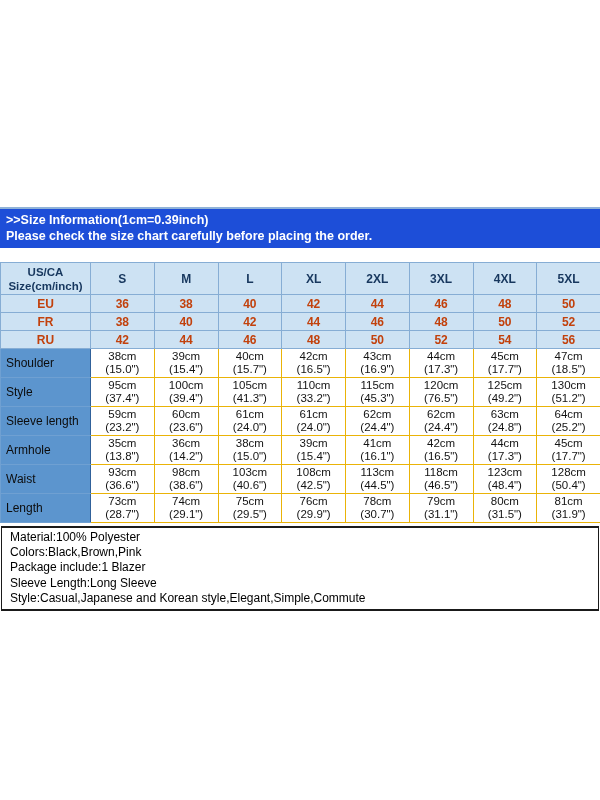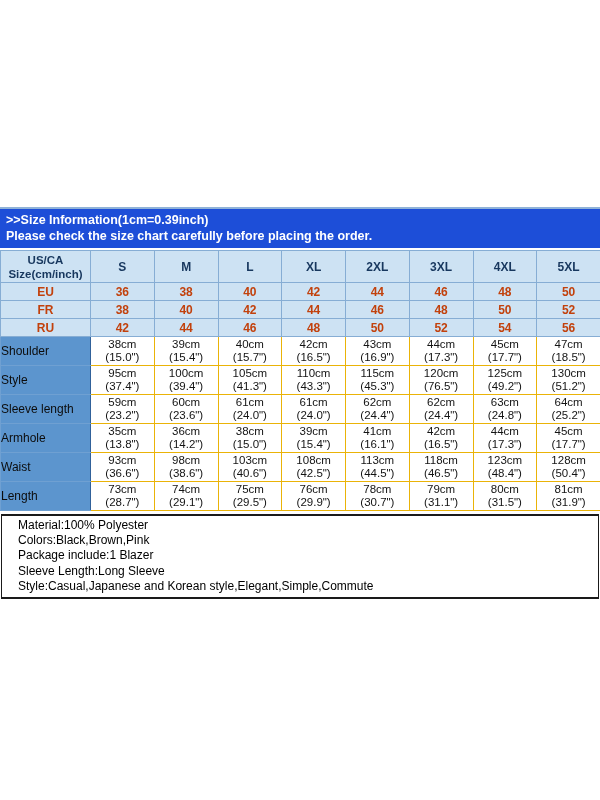--- a/index.html
+++ b/index.html
@@ -21,59 +21,59 @@
     line-height:16px;
     padding:3px 6px 4px 6px;
     box-sizing:border-box;
   }
 
   
   table.size-table {
     width:600px;
     border-collapse:collapse;
     table-layout:fixed;
-    margin-top:2px;
+    margin-top:14px;
   }
   .size-table th, .size-table td {
     padding:0; text-align:center; overflow:hidden; vertical-align:middle;
   }
   .size-table thead th {
     background:#CDE2F3; color:#17375E;
     font-size:12px; font-weight:bold;
     border:1px solid #86ADD4;
     height:31px; line-height:14px;
   }
   .size-table thead th.corner { font-size:11.5px; }
   .size-table tbody.region th, .size-table tbody.region td {
     background:#CDE2F3; color:#c2410c;
     font-weight:bold; font-size:12px;
     border:1px solid #86ADD4;
     height:17px;
   }
   .size-table tbody.meas th {
     background:#5C95CE; color:#0c0c0c;
     font-weight:normal; font-size:12px;
-    text-align:left; 
+    text-align:left; padding-left:5px;
     border:1px solid #6FA0D2; border-right:1px solid #30619A;
     height:28px;
   }
   .size-table tbody.meas td {
     background:#ffffff; color:#131313;
     font-size:11.5px; line-height:13px;
     border:1px solid #eab308;
     white-space:pre-line;
     height:28px;
   }
 
   
   .details {
     margin:3px 1px 0 1px;
     border:2px solid #1a1a1a;
     border-left-width:1px; border-right-width:1px;
-    padding:2px 4px 3px 16px;
+    padding:2px 4px 3px 8px;
     font-size:12px; line-height:15.2px;
     box-sizing:border-box;
   }
 </style>
 </head>
 <body>
 
 <div class="sheet">
 
   <div class="banner">
@@ -159,21 +159,21 @@
         </tr>
         <tr>
           <th>Style</th>
           <td>95cm
 (37.4")</td>
           <td>100cm
 (39.4")</td>
           <td>105cm
 (41.3")</td>
           <td>110cm
-(43.3")</td>
+(33.2")</td>
           <td>115cm
 (45.3")</td>
           <td>120cm
 (76.5")</td>
           <td>125cm
 (49.2")</td>
           <td>130cm
 (51.2")</td>
         </tr>
         <tr>

